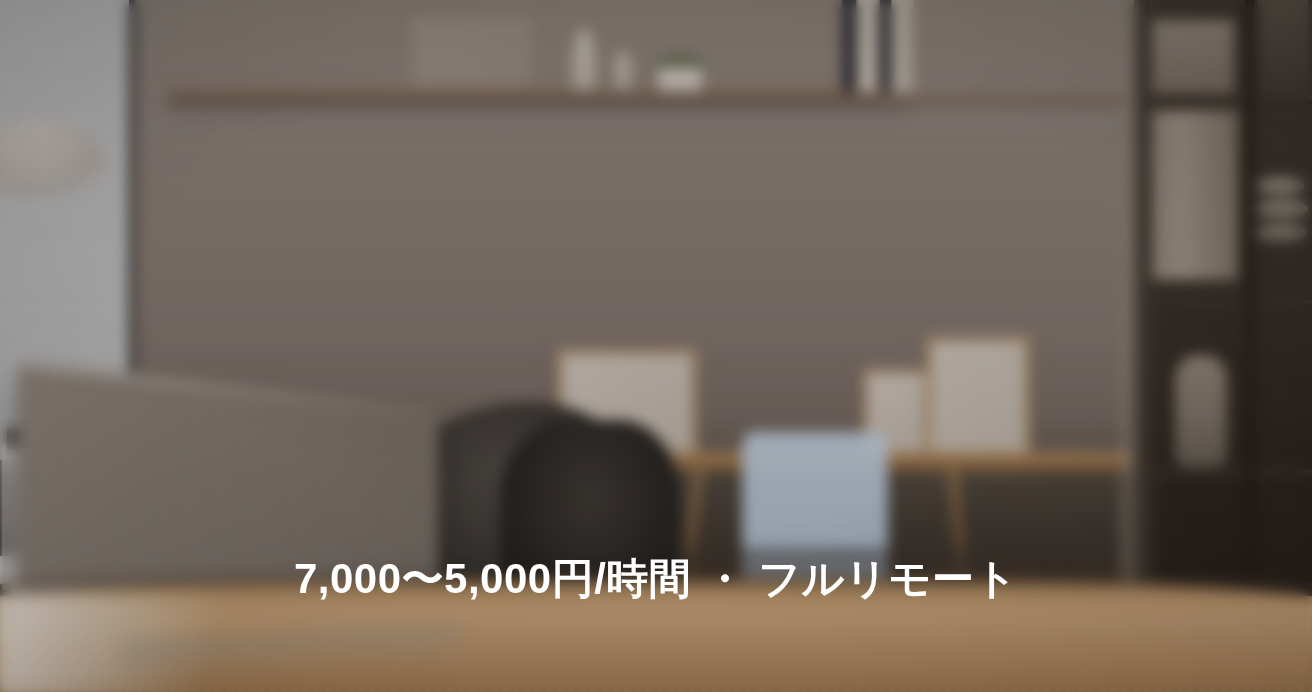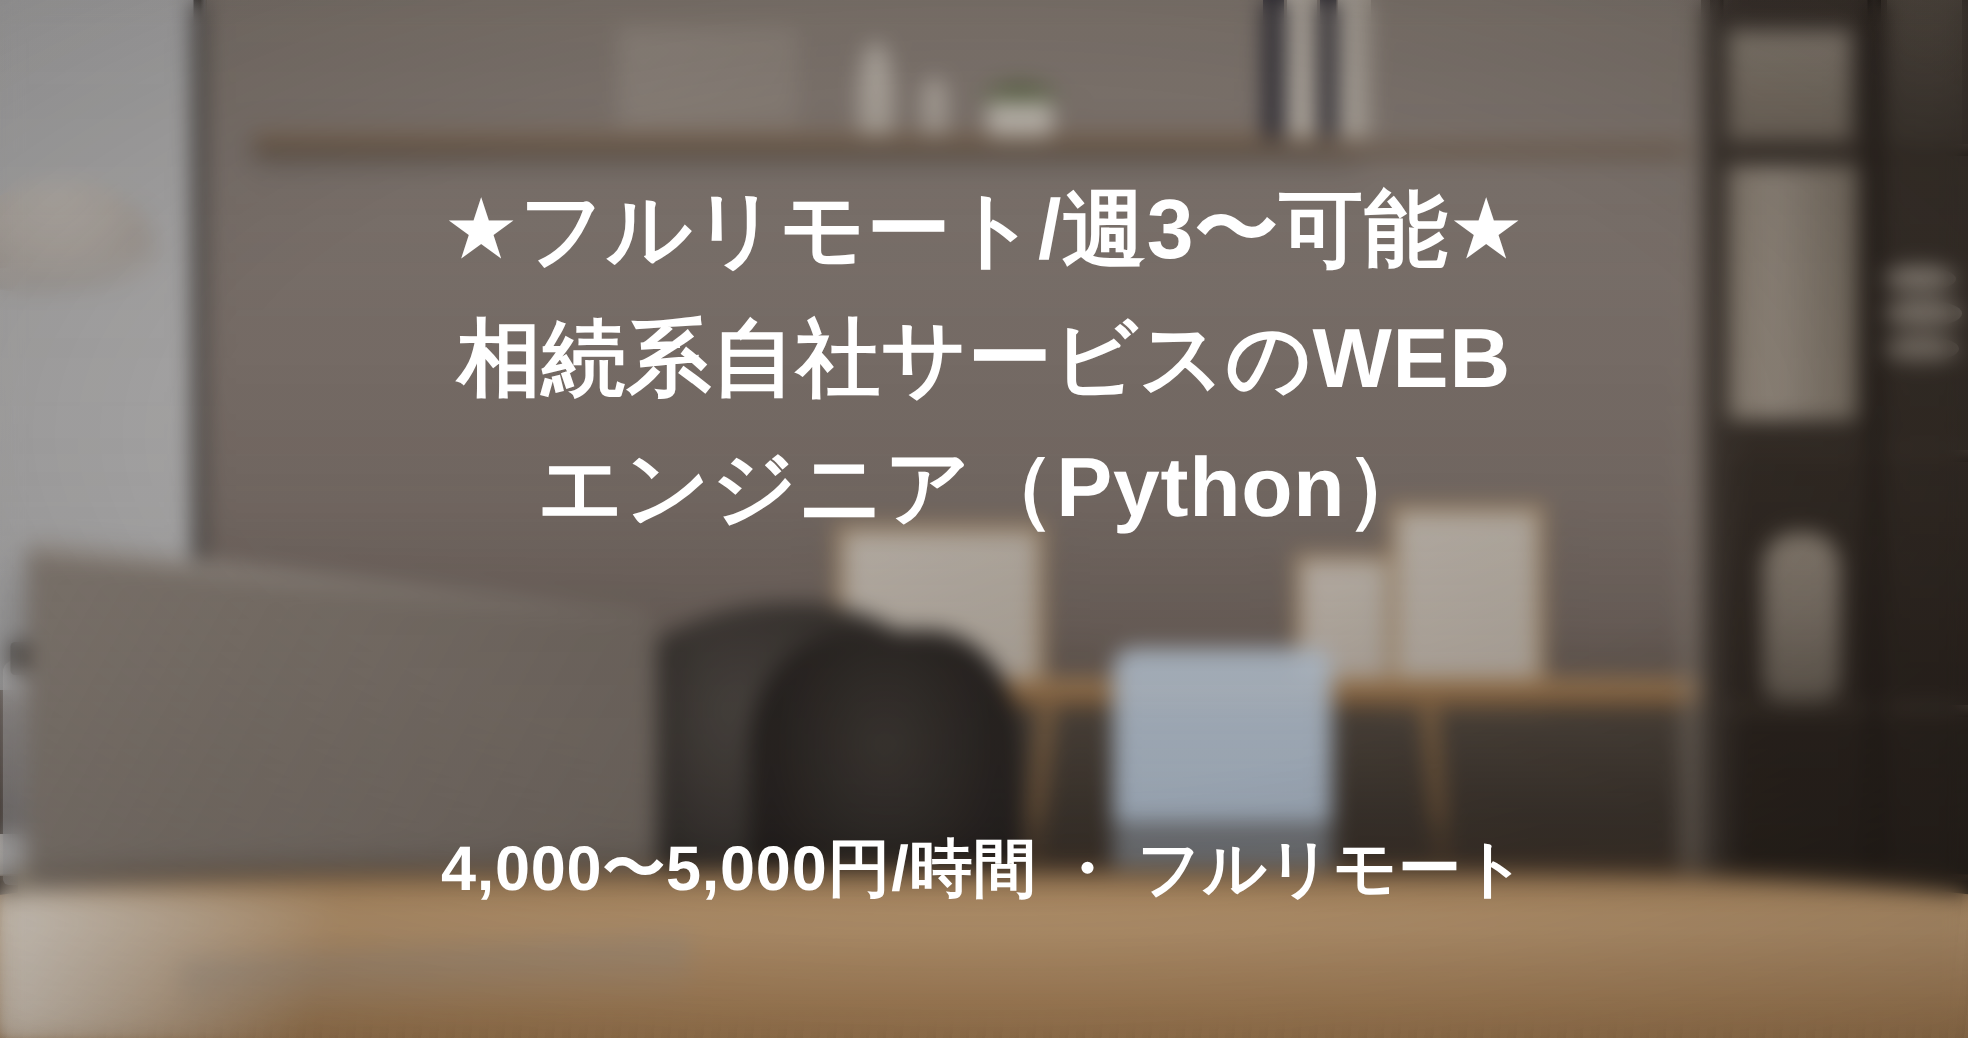--- a/index.html
+++ b/index.html
@@ -519,17 +519,16 @@
     <div class="desk-edge"></div>
     <div class="desk-left-sheen"></div>
     <div class="laptop-reflect"></div>
 
     <div class="blur-layer"></div>
     <div class="scrim"></div>
     <div class="vignette"></div>
   </div>
 
   <div class="content">
-    <div class="headline">★フルリモート/週3〜可能★相続系自社サービスのWEBエンジニア（Python）</div>
-    <div class="subtitle">4,000〜5,000円/時間 ・ フルリモート</div>
+    <div class="subtitle">7,000〜5,000円/時間 ・ フルリモート</div>
   </div>
 
 </div>
 
 </body></html>

